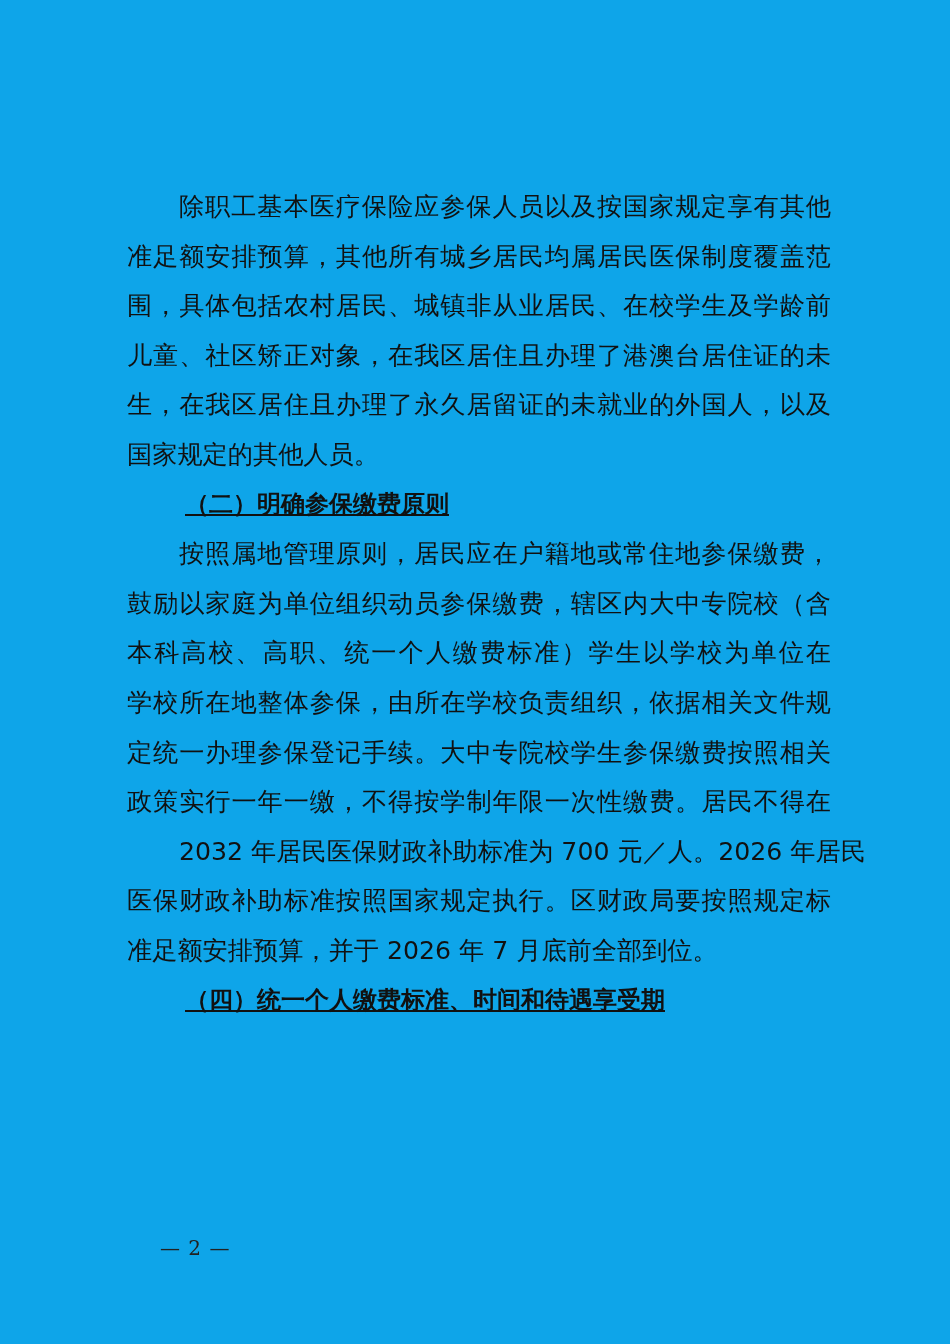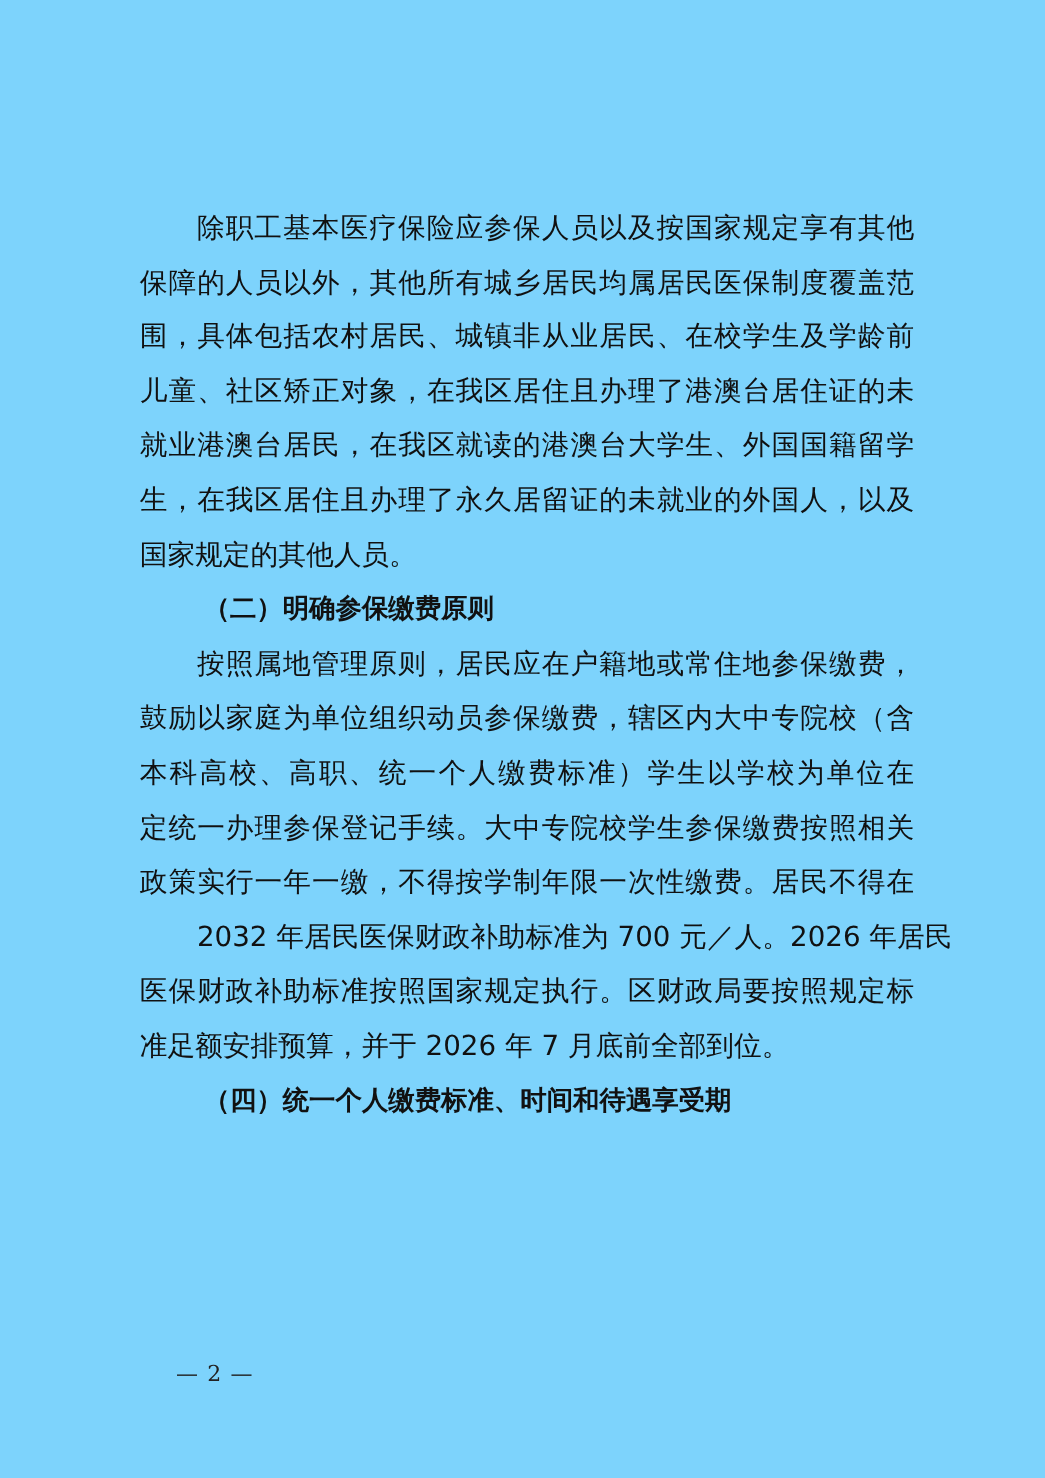--- a/index.html
+++ b/index.html
@@ -14,21 +14,21 @@
       overflow: hidden;
       font-family: "DejaVu Sans", "Liberation Sans", sans-serif;
       color: #111111;
     }
     .page {
       position: absolute;
       left: 0;
       top: 0;
       width: 950px;
       height: 1344px;
-      background: #7dd3fc;
+      background: #0ea5e9;
     }
     .content {
       position: absolute;
       left: 127px;
       top: 182px;
       width: 704px;
     }
     .line {
       height: 49.6px;
       line-height: 49.6px;
@@ -45,20 +45,21 @@
       padding-left: 52px;
     }
     .heading {
       height: 49.6px;
       line-height: 49.6px;
       font-size: 24px;
       font-weight: bold;
       white-space: nowrap;
       padding-left: 58px;
       color: #111111;
+      text-decoration: underline;
     }
     .para-block { }
     .page-number {
       position: absolute;
       left: 160px;
       top: 1236px;
       font-family: "DejaVu Serif", "Liberation Serif", serif;
       font-size: 20px;
       color: #222222;
       letter-spacing: 1px;
@@ -66,34 +67,34 @@
     }
   </style>
 </head>
 <body>
 
 <div class="page">
   <div class="content">
 
     <div class="para-block">
       <div class="line indent">除职工基本医疗保险应参保人员以及按国家规定享有其他</div>
-      <div class="line">保障的人员以外，其他所有城乡居民均属居民医保制度覆盖范</div>
+      <div class="line">准足额安排预算，其他所有城乡居民均属居民医保制度覆盖范</div>
       <div class="line">围，具体包括农村居民、城镇非从业居民、在校学生及学龄前</div>
       <div class="line">儿童、社区矫正对象，在我区居住且办理了港澳台居住证的未</div>
-      <div class="line">就业港澳台居民，在我区就读的港澳台大学生、外国国籍留学</div>
       <div class="line">生，在我区居住且办理了永久居留证的未就业的外国人，以及</div>
       <div class="line last">国家规定的其他人员。</div>
     </div>
 
     <div class="heading">（二）明确参保缴费原则</div>
 
     <div class="para-block">
       <div class="line indent">按照属地管理原则，居民应在户籍地或常住地参保缴费，</div>
       <div class="line">鼓励以家庭为单位组织动员参保缴费，辖区内大中专院校（含</div>
       <div class="line">本科高校、高职、统一个人缴费标准）学生以学校为单位在</div>
+      <div class="line">学校所在地整体参保，由所在学校负责组织，依据相关文件规</div>
       <div class="line">定统一办理参保登记手续。大中专院校学生参保缴费按照相关</div>
       <div class="line">政策实行一年一缴，不得按学制年限一次性缴费。居民不得在</div>
     </div>
 
 
     <div class="para-block">
       <div class="line indent">2032 年居民医保财政补助标准为 700 元／人。2026 年居民</div>
       <div class="line">医保财政补助标准按照国家规定执行。区财政局要按照规定标</div>
       <div class="line last">准足额安排预算，并于 2026 年 7 月底前全部到位。</div>
     </div>

